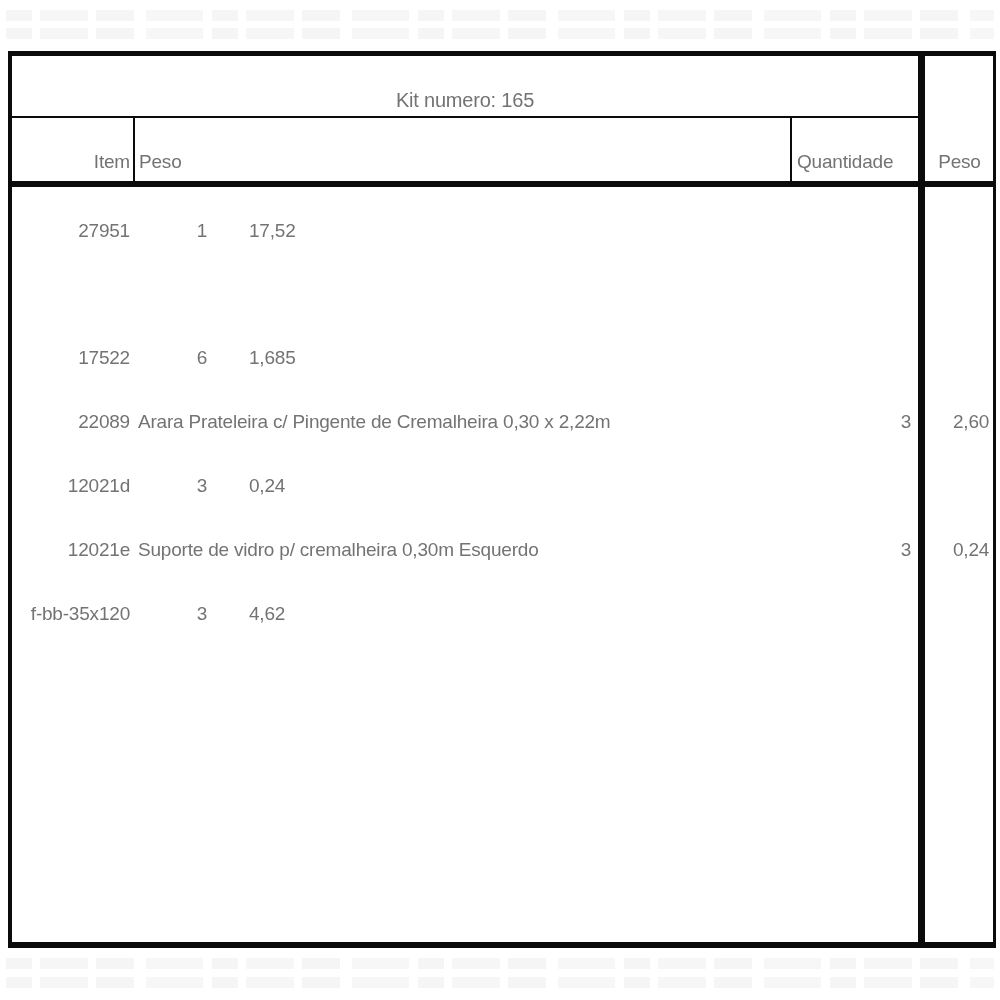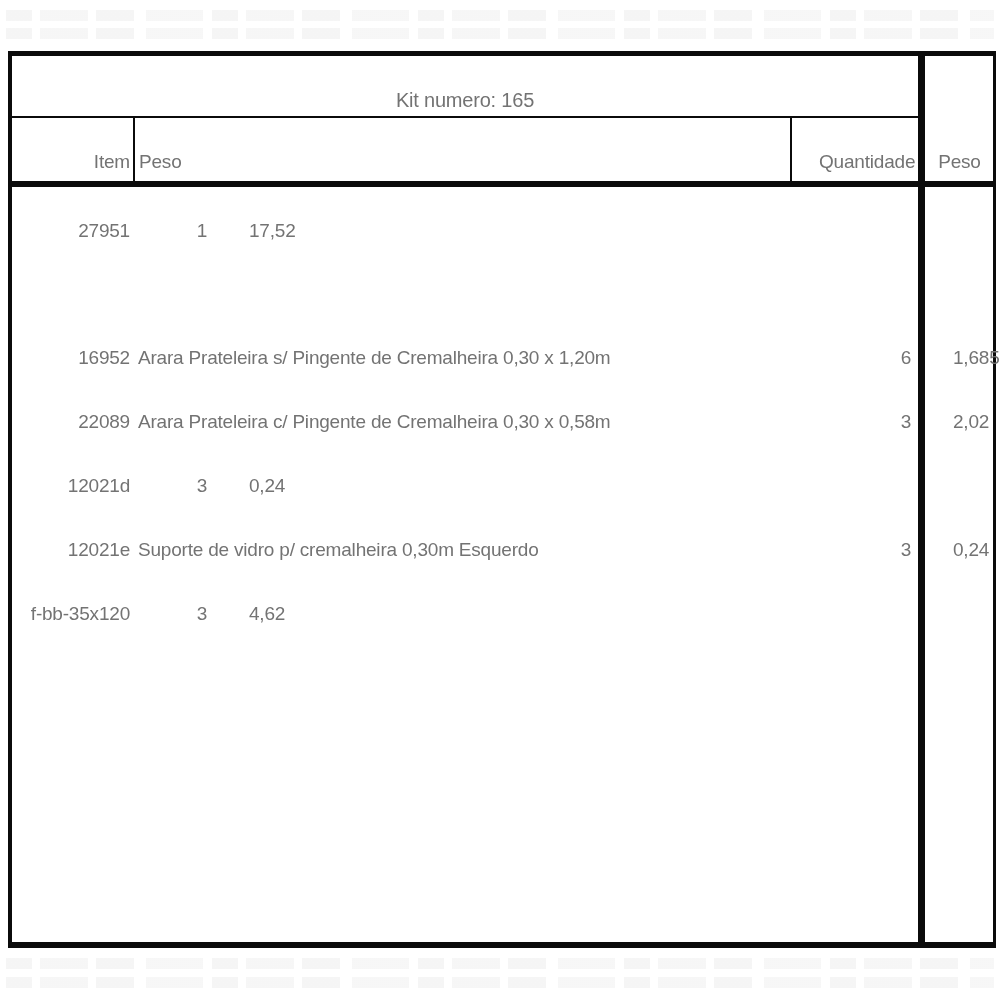--- a/index.html
+++ b/index.html
@@ -17,21 +17,21 @@
   #line-item-nome   {left:133px;top:118px;width:2px;  height:63px;}
   #line-nome-qtd    {left:790px;top:118px;width:2px;  height:63px;}
   
   #kit-title{position:absolute;left:12px;top:57px;width:906px;height:55px;
              display:flex;align-items:flex-end;justify-content:center;
              font-size:20px;letter-spacing:-0.2px;}
   .hcell{position:absolute;top:120px;height:58px;display:flex;align-items:flex-end;
          font-size:19px;letter-spacing:-0.2px;padding-bottom:5px;box-sizing:border-box;}
   #h-item{left:12px;width:118px;justify-content:flex-end;}
   #h-nome{left:139px;width:300px;}
-  #h-qtd {left:819px;width:118px;}
+  #h-qtd {left:797px;width:118px;}
   #h-peso{left:925px;width:69px;justify-content:center;}
   
   .row{position:absolute;left:12px;width:981px;height:63.8px;display:flex;
        align-items:flex-end;font-size:19px;letter-spacing:-0.2px;box-sizing:border-box;
        padding-bottom:9px;}
   .c-item{width:118px;text-align:right;flex:none;}
   .c-nome{flex:1;text-align:left;padding-left:8px;box-sizing:border-box;white-space:nowrap;overflow:hidden;}
   .c-qtd {width:80px;text-align:right;flex:none;padding-right:3px;box-sizing:border-box;}
   .c-gap {width:7px;flex:none;}
   .c-peso{width:72px;text-align:right;flex:none;padding-right:6px;box-sizing:border-box;padding-left:32px;}
@@ -72,32 +72,31 @@
   <div class="hcell" id="h-qtd">Quantidade</div>
   <div class="hcell" id="h-peso">Peso</div>
 
   <div class="row" style="top:187px">
     <div class="c-item">27951</div>
     <div class="c-qtd">1</div>
     <div class="c-gap"></div>
     <div class="c-peso">17,52</div>
   </div>
   <div class="row" style="top:314.6px">
-    <div class="c-item">16952</div>
-    <div class="c-nome">Arara Prateleira s/ Pingente de Cremalheira 0,30 x 1,20m</div>
+    <div class="c-item">17522</div>
     <div class="c-qtd">6</div>
     <div class="c-gap"></div>
     <div class="c-peso">1,685</div>
   </div>
   <div class="row" style="top:378.4px">
     <div class="c-item">22089</div>
-    <div class="c-nome">Arara Prateleira c/ Pingente de Cremalheira 0,30 x 0,58m</div>
+    <div class="c-nome">Arara Prateleira c/ Pingente de Cremalheira 0,30 x 2,22m</div>
     <div class="c-qtd">3</div>
     <div class="c-gap"></div>
-    <div class="c-peso">2,02</div>
+    <div class="c-peso">2,60</div>
   </div>
   <div class="row" style="top:442.2px">
     <div class="c-item">12021d</div>
     <div class="c-qtd">3</div>
     <div class="c-gap"></div>
     <div class="c-peso">0,24</div>
   </div>
   <div class="row" style="top:506px">
     <div class="c-item">12021e</div>
     <div class="c-nome">Suporte de vidro p/ cremalheira 0,30m Esquerdo</div>

